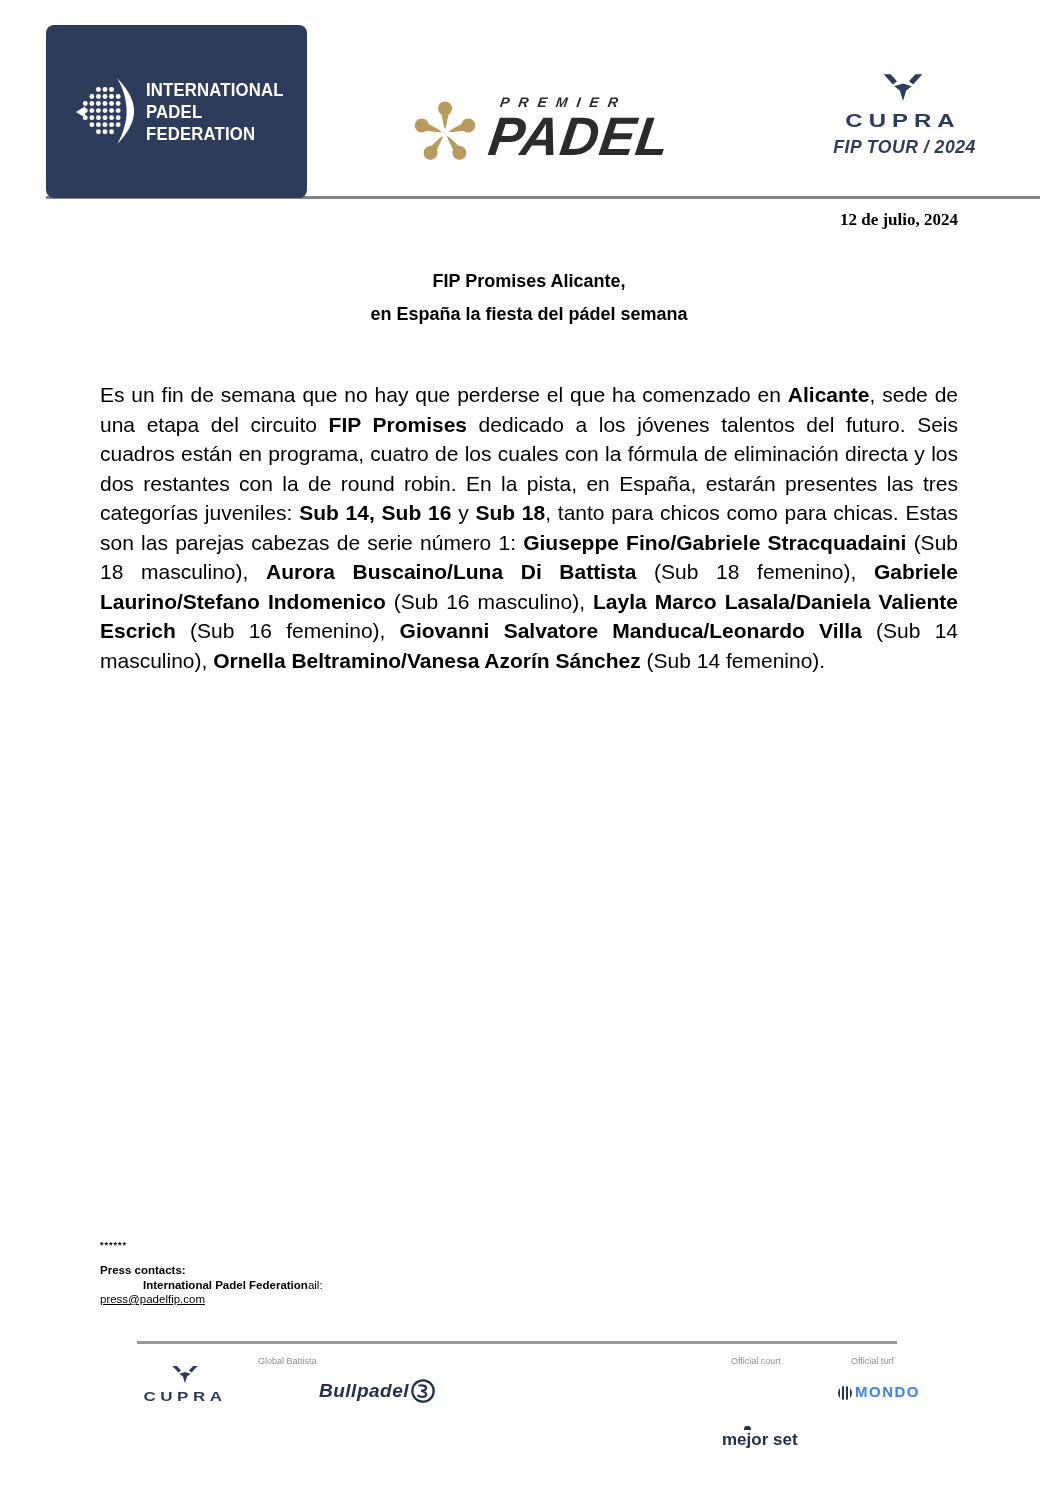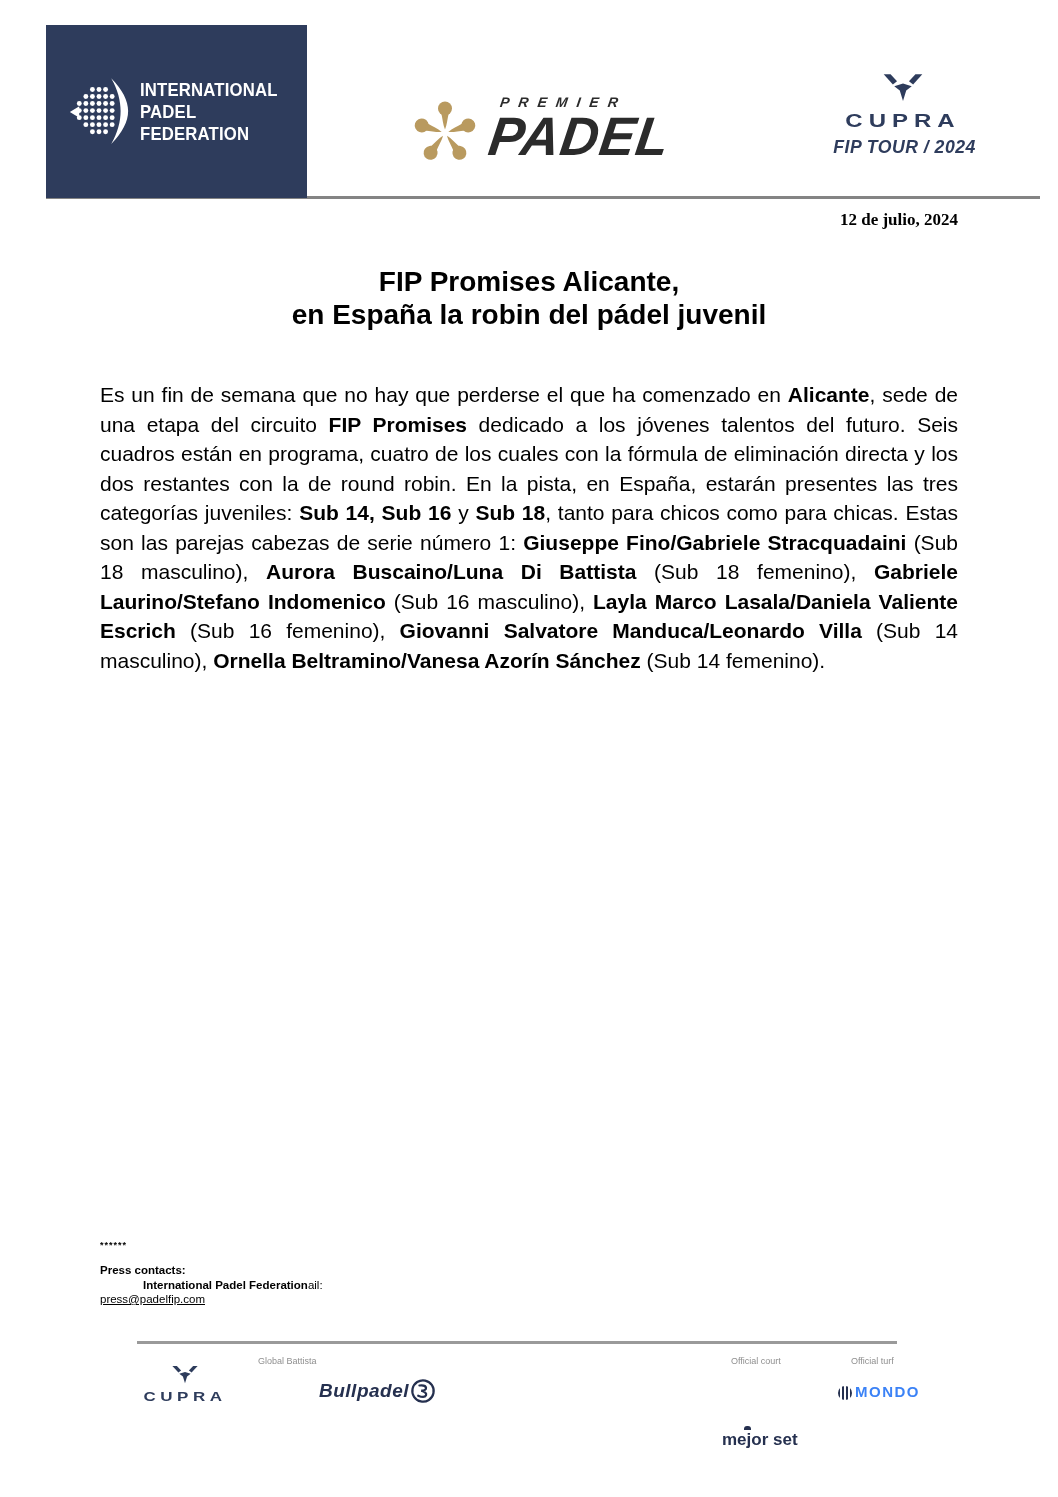--- a/index.html
+++ b/index.html
@@ -15,22 +15,23 @@
   
   .header-rule {
     position:absolute; left:46px; top:196px;
     width:994px; height:3px; background:#848484;
   }
   .ipf-block {
     position:absolute; left:46px; top:25px;
     width:261px; height:173px;
     background:#2e3c5c;
     display:flex; align-items:center;
-    box-sizing:border-box; padding-left:22px;
+    box-sizing:border-box; padding-left:28px;
     z-index:2;
+    border-radius:8px;
   }
   .ipf-icon { width:62px; height:80px; flex:0 0 auto; }
   .ipf-text {
     color:#ffffff; font-weight:bold;
     font-size:19px; line-height:22px;
     letter-spacing:0.2px;
     transform:scaleX(0.88); transform-origin:left center;
     margin-left:10px; white-space:nowrap;
   }
 
@@ -65,21 +66,21 @@
 
   
   .doc-date {
     position:absolute; top:210px; right:100px;
     font-family:"Liberation Serif", serif;
     font-weight:bold; font-size:17px;
   }
   .doc-title {
     position:absolute; top:265px; left:0; width:100%;
     text-align:center; font-weight:bold;
-    font-size:28px; line-height:33px;
+    font-size:18px; line-height:33px;
   }
 
   
   .body-text {
     position:absolute; left:100px; top:359px; width:858px;
     font-size:21px; line-height:29.5px;
     text-align:justify;
   }
 
   
@@ -234,21 +235,21 @@
       <span>FIP TOUR</span>
       <span>/</span>
       <span>2024</span>
     </div>
   </div>
 
   <div class="doc-date">12 de julio, 2024</div>
 
   <div class="doc-title">
     <div>FIP Promises Alicante,</div>
-    <div>en España la robin del pádel juvenil</div>
+    <div>en España la fiesta del pádel semana</div>
   </div>
 
   <p class="body-text"><span>Es un fin de semana que no hay que perderse el que ha comenzado en </span><b>Alicante</b><span>, sede de una etapa del circuito </span><b>FIP Promises</b><span> dedicado a los jóvenes talentos del futuro. Seis cuadros están en programa, cuatro de los cuales con la fórmula de eliminación directa y los dos restantes con la de round robin. En la pista, en España, estarán presentes las tres categorías juveniles: </span><b>Sub 14, Sub 16</b><span> y </span><b>Sub 18</b><span>, tanto para chicos como para chicas. Estas son las parejas cabezas de serie número 1: </span><b>Giuseppe Fino/Gabriele Stracquadaini</b><span> (Sub 18 masculino), </span><b>Aurora Buscaino/Luna Di Battista</b><span> (Sub 18 femenino), </span><b>Gabriele Laurino/Stefano Indomenico</b><span> (Sub 16 masculino), </span><b>Layla Marco Lasala/Daniela Valiente Escrich</b><span> (Sub 16 femenino), </span><b>Giovanni Salvatore Manduca/Leonardo Villa</b><span> (Sub 14 masculino), </span><b>Ornella Beltramino/Vanesa Azorín Sánchez</b><span> (Sub 14 femenino).</span></p>
 
   <div class="asterisks">******</div>
   <div class="press-block">
     <div class="press-heading">Press contacts:</div>
     <div>
       <span class="press-org-bold">International Padel Federation</span><span>ail:</span>
     </div>

